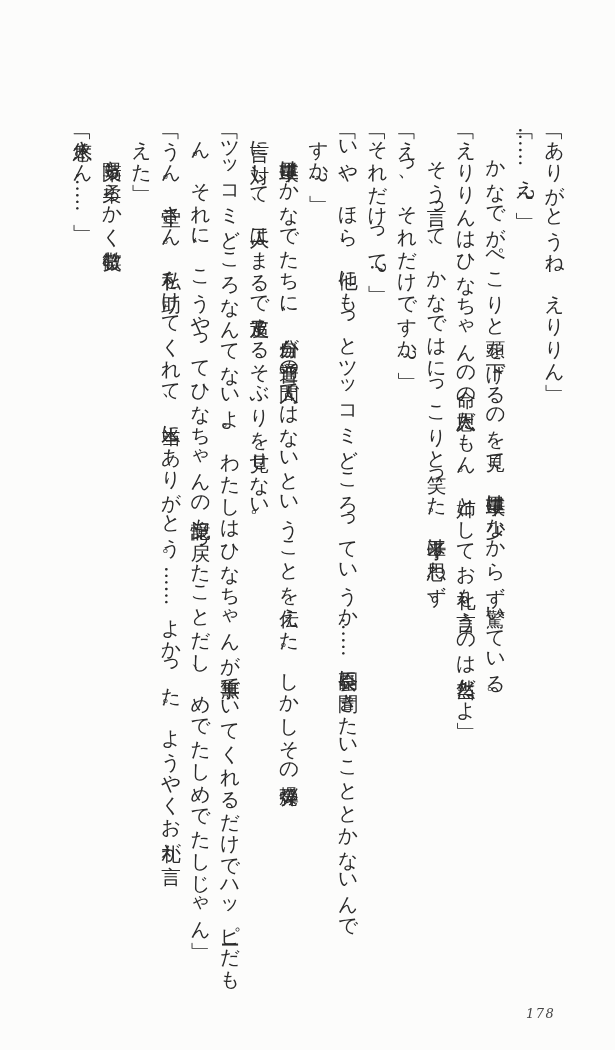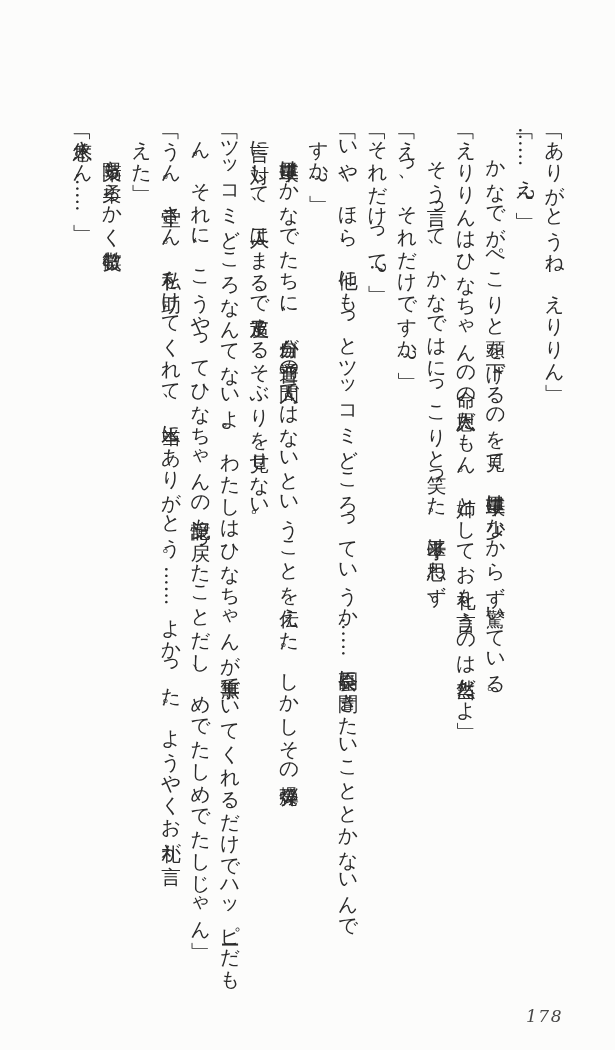--- a/index.html
+++ b/index.html
@@ -31,21 +31,21 @@
   }
   .line {
     margin: 0;
     padding: 0;
     white-space: pre;
   }
   .page-number {
     position: absolute;
     top: 1006px;
     left: 526px;
-    font-size: 17px;
+    font-size: 13px;
     font-style: italic;
     color: #474747;
     letter-spacing: 1.5px;
     font-family: "DejaVu Serif", serif;
   }
 </style>
 </head>
 <body>
 
 <div class="page">

